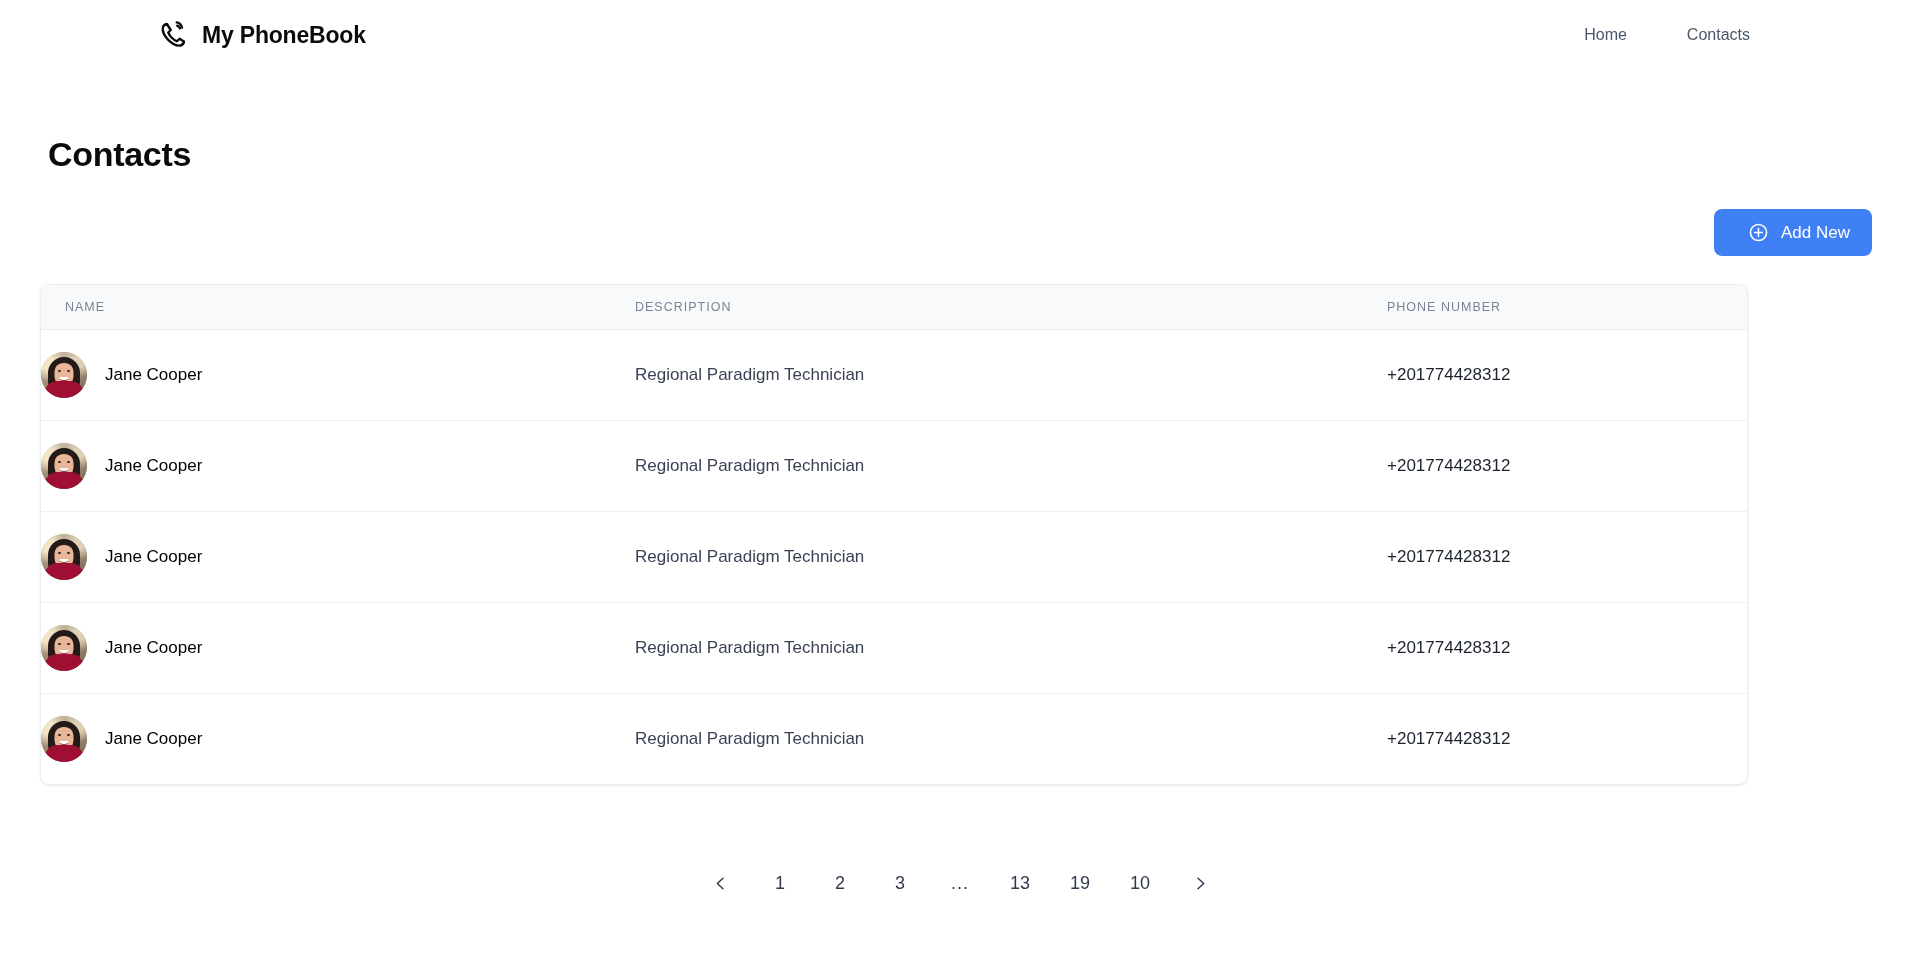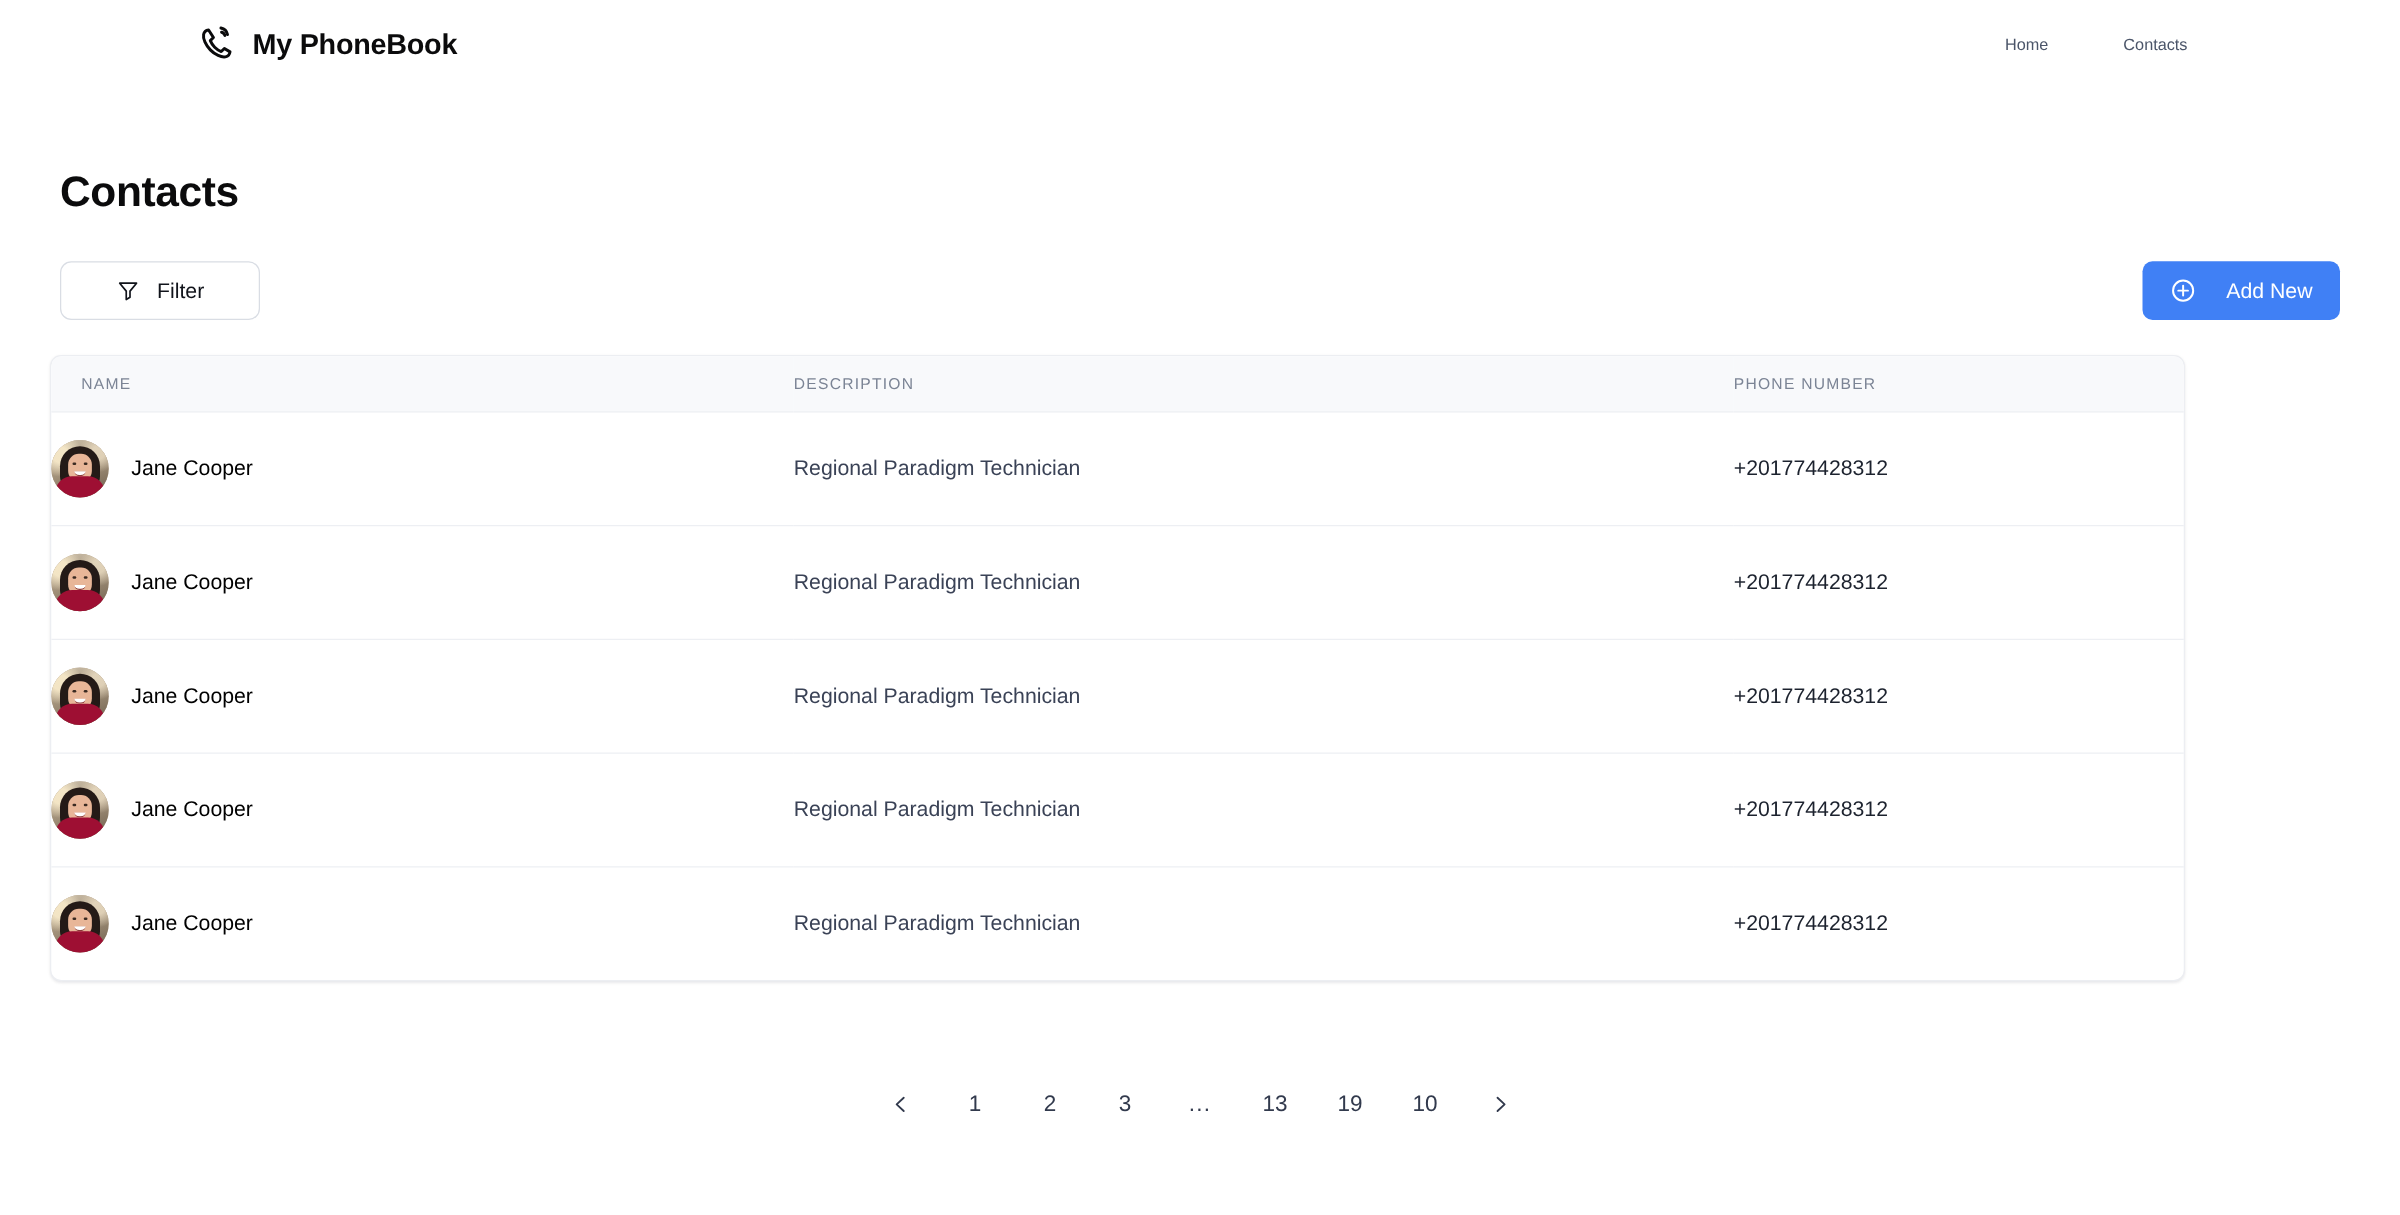--- a/index.html
+++ b/index.html
@@ -22,21 +22,21 @@
   .brand-icon { width: 30px; height: 30px; display: block; color: #0b0b0c; }
   .brand-name {
     font-size: 23px; font-weight: bold; color: #0b0b0c; letter-spacing: -0.2px;
     white-space: nowrap;
   }
   .nav-links {
     margin-left: auto; margin-right: 170px;
     display: flex; align-items: center; gap: 60px;
   }
   .nav-link {
-    font-size: 13px; color: #4b5569; text-decoration: none; white-space: nowrap;
+    font-size: 16px; color: #4b5569; text-decoration: none; white-space: nowrap;
     cursor: pointer;
   }
 
   
   .page-title {
     position: absolute; left: 48px; top: 135px;
     font-size: 34px; font-weight: bold; color: #0b0b0c; letter-spacing: -0.3px;
     margin: 0;
   }
 
@@ -62,21 +62,21 @@
     display: flex; align-items: center; justify-content: center; gap: 14px;
     padding: 0 24px; cursor: pointer;
     font-family: inherit; font-size: 17px; color: #11141b;
   }
   .filter-icon { width: 19px; height: 19px; color: #11141b; display: block; }
 
   .add-btn {
     position: absolute; right: 48px; top: 209px;
     height: 47px; min-width: 158px;
     background: #4080f5; border: 0; border-radius: 8px;
-    display: flex; align-items: center; justify-content: space-between; gap: 12px;
+    display: flex; align-items: center; justify-content: flex-end; gap: 12px;
     padding: 16px 22px; cursor: pointer;
     color: #fff; font-family: inherit; font-size: 17px; font-weight: 500;
   }
   .plus-icon { width: 21px; height: 21px; display: block; color: #fff; }
 
   
   .table-card {
     position: absolute; left: 40px; top: 284px; width: 1708px;
     background: #fff; border: 1px solid #eceef2; border-radius: 9px;
     box-shadow: 0 1px 3px rgba(16,24,40,0.06), 0 1px 2px rgba(16,24,40,0.04);
@@ -177,28 +177,20 @@
     <div class="nav-links">
       <a class="nav-link" href="#">Home</a>
       <a class="nav-link" href="#">Contacts</a>
     </div>
   </div>
 
   <h1 class="page-title">Contacts</h1>
 
   <div class="toolbar">
 
-    <button class="filter-btn">
-      <span class="filter-icon">
-        <svg viewBox="0 0 24 24" width="19" height="19" fill="none" stroke="currentColor" stroke-width="1.7" stroke-linejoin="round" stroke-linecap="round">
-          <path d="M3.5 4.5 h17 l-6.6 8.0 v6.2 l-3.8 2.3 v-8.5 z"></path>
-        </svg>
-      </span>
-      <span>Filter</span>
-    </button>
   </div>
 
   <button class="add-btn">
     <span class="plus-icon">
       <svg viewBox="0 0 24 24" width="21" height="21" fill="none" stroke="currentColor" stroke-width="1.8" stroke-linecap="round">
         <circle cx="12" cy="12" r="9.2"></circle>
         <line x1="12" y1="7.6" x2="12" y2="16.4"></line>
         <line x1="7.6" y1="12" x2="16.4" y2="12"></line>
       </svg>
     </span>

